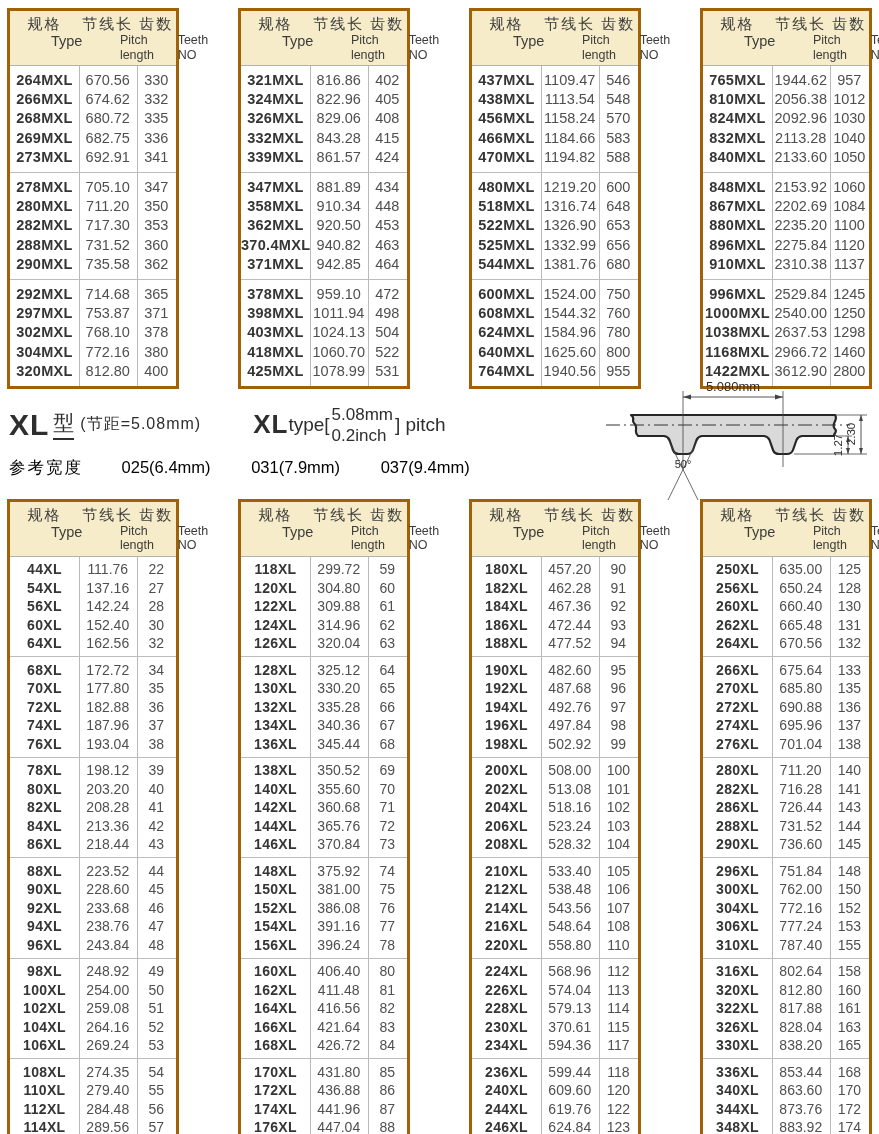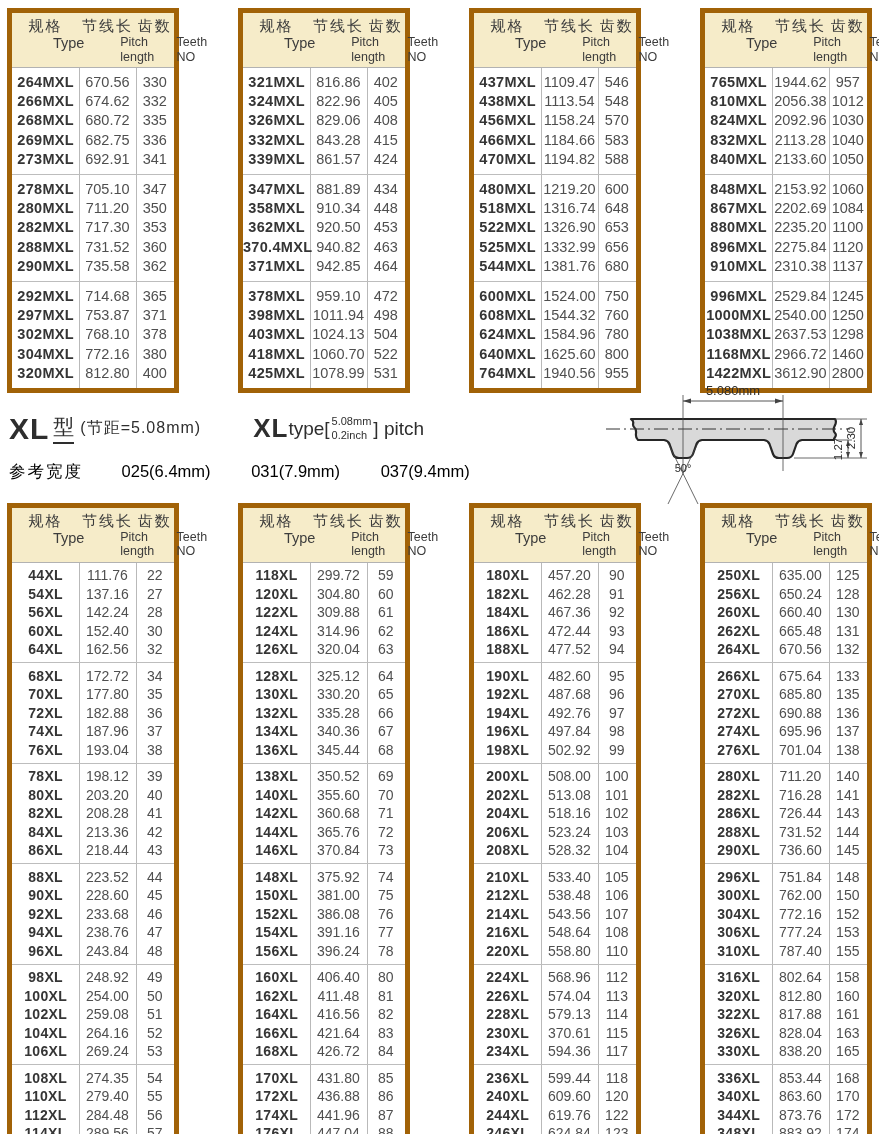--- a/index.html
+++ b/index.html
@@ -10,21 +10,21 @@
     color:#333;
     overflow:hidden;
   }
   .page { padding:8px 7px 0 7px; box-sizing:border-box; }
 
   .tables-row { display:flex; justify-content:space-between; }
 
   .spec-table {
     position:relative;
     width:172px;
-    border:5px solid #a16207;
+    border:3px solid #a16207;
     box-sizing:border-box;
     background:#fff;
   }
   .vline { position:absolute; top:0; bottom:0; width:1px; background:#b9b9b9; z-index:0; }
   .vline.v1 { left:41.5%; }
   .vline.v2 { left:76.3%; }
 
   .thead {
     position:relative; z-index:1;
     background:#f6ecc9;
@@ -54,21 +54,21 @@
 
   
   .mid-section { position:relative; height:104px; margin:4px 0 2px 0; }
   .mid-left { padding:10px 0 0 2px; }
   .mid-line1 { display:flex; align-items:center; height:44px; }
   .xl-big  { font-size:30px; font-weight:bold; color:#2e2e2e; letter-spacing:1px; }
   .xl-kata { font-size:21px; color:#2e2e2e; border-bottom:2px solid #2e2e2e; margin-left:4px; padding-bottom:1px; }
   .xl-paren { font-size:16px; color:#2e2e2e; margin-left:6px; letter-spacing:1px; }
   .xl-big2 { font-size:26px; font-weight:bold; color:#2e2e2e; margin-left:52px; letter-spacing:1px; }
   .xl-type { font-size:19px; color:#2e2e2e; }
-  .frac { display:inline-flex; flex-direction:column; font-size:11px; color:#2e2e2e; line-height:1.25; margin:0 2px; text-align:left; }
+  .frac { display:inline-flex; flex-direction:column; font-size:17px; color:#2e2e2e; line-height:1.25; margin:0 2px; text-align:left; }
   .mid-line2 { margin-top:10px; font-size:16.5px; color:#000000; }
   .mid-line2 .wlabel { letter-spacing:2px; margin-right:34px; }
   .mid-line2 .wval { margin-right:36px; }
 
   .belt-diagram { position:absolute; right:0; top:-14px; }
 
   .sec-xl { margin-top:0; }
 </style>
 </head>
 <body>

